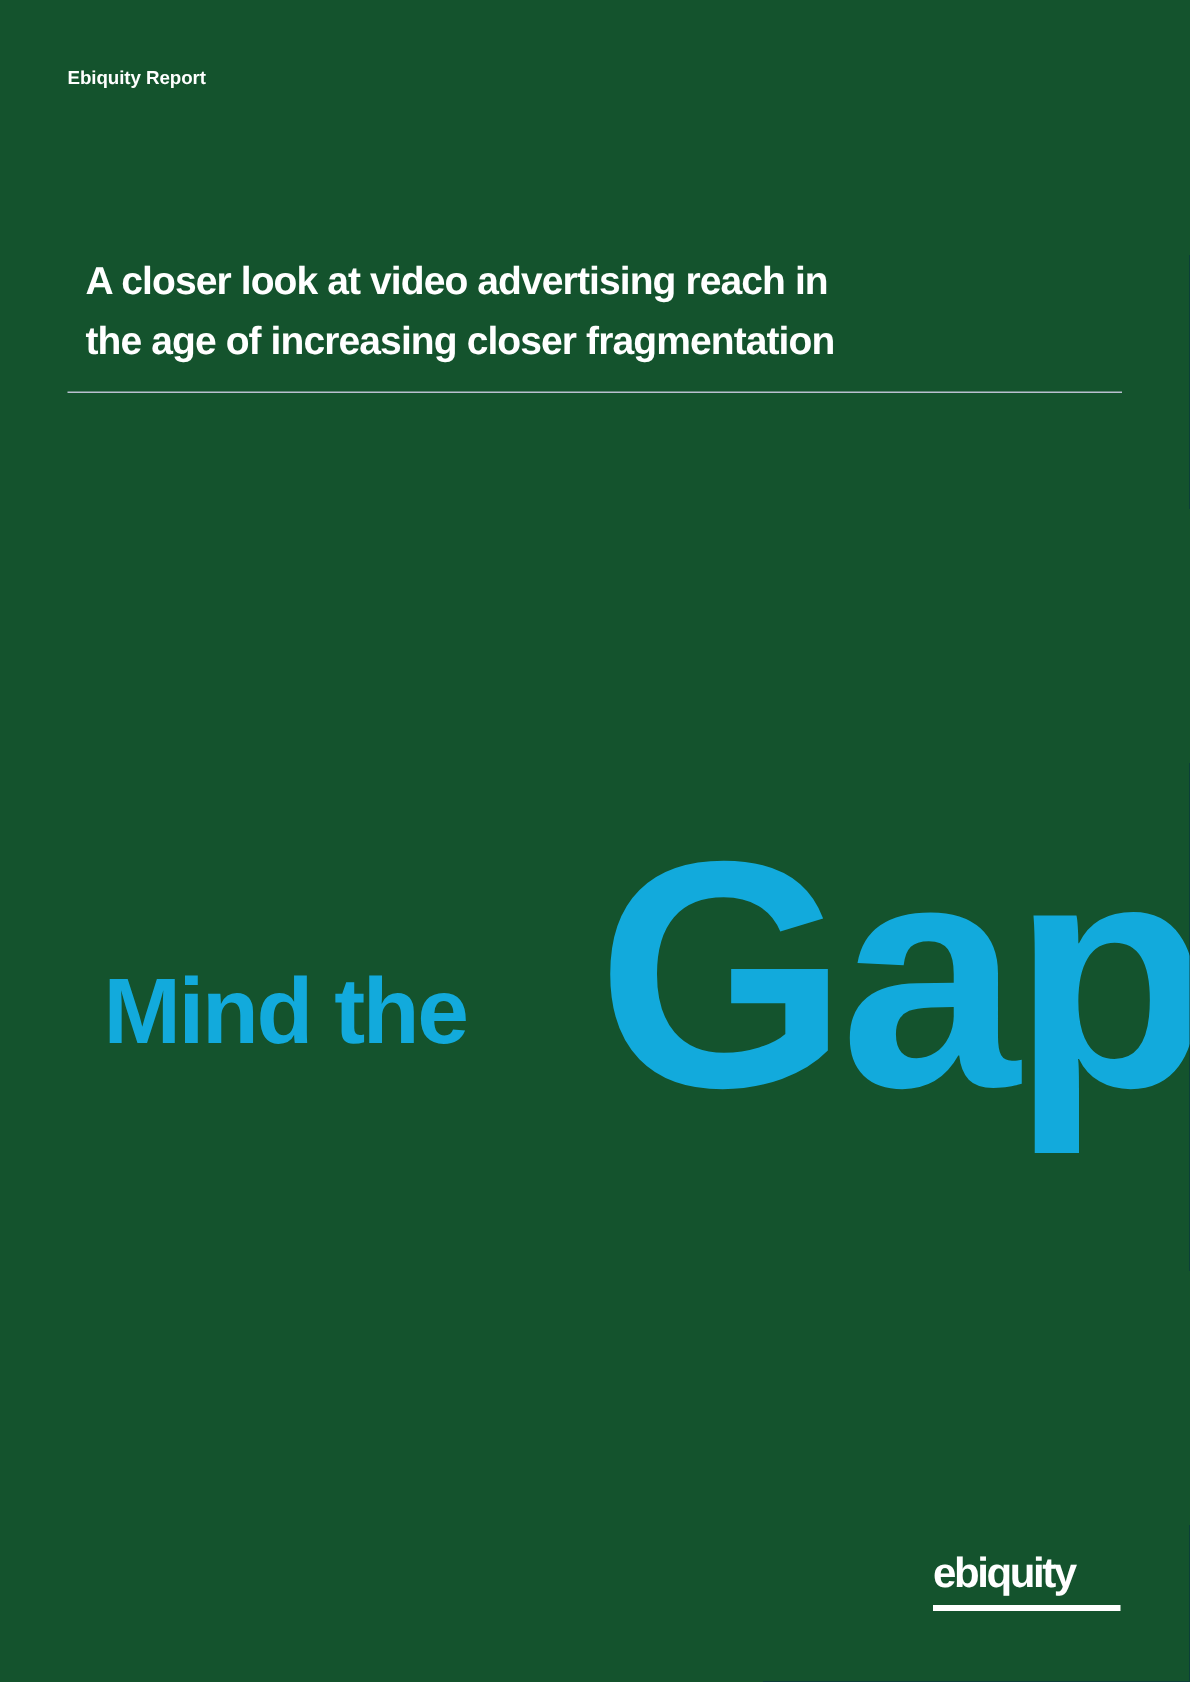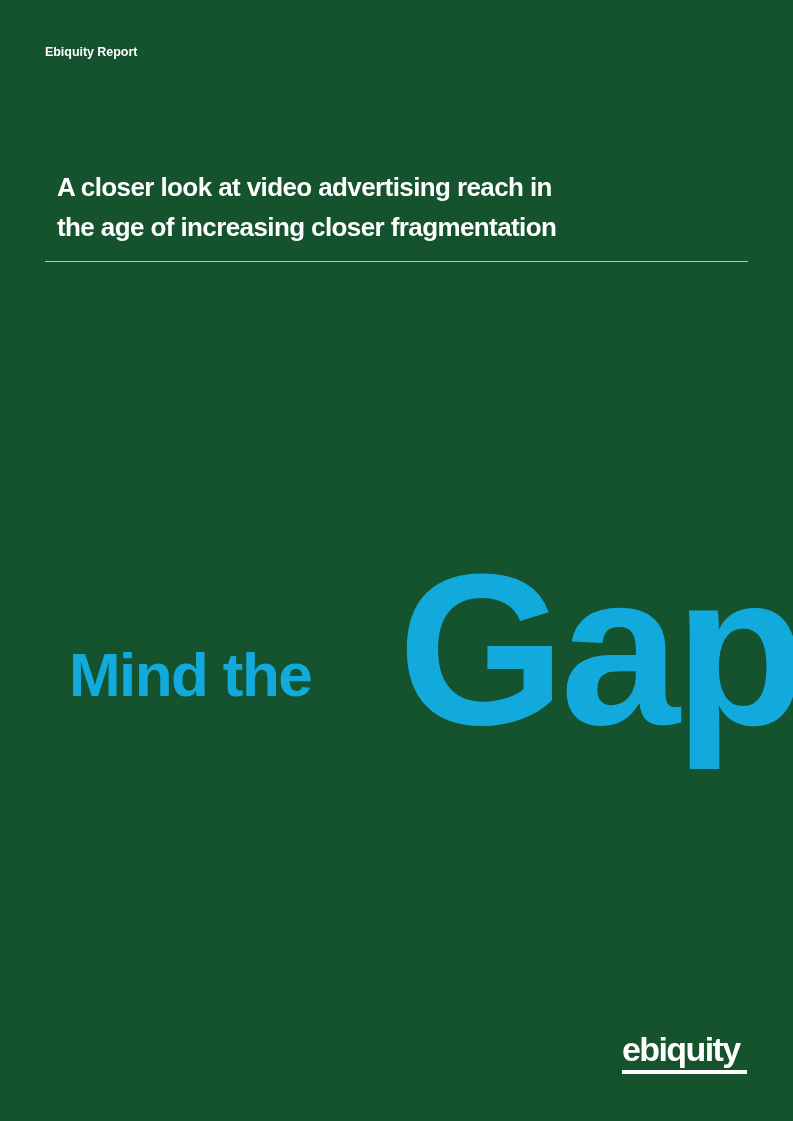--- a/index.html
+++ b/index.html
@@ -97,21 +97,21 @@
   }
 
   
   .logo {
     position: absolute;
     left: 622px;
     top: 1030px;
     width: 126px;
   }
   .logo-word {
-    font-size: 34px;
+    font-size: 28px;
     font-weight: bold;
     color: #ffffff;
     letter-spacing: -1.6px;
     line-height: 38px;
     text-align: left;
     white-space: nowrap;
   }
   .logo-rule {
     margin-top: 2px;
     width: 125px;

